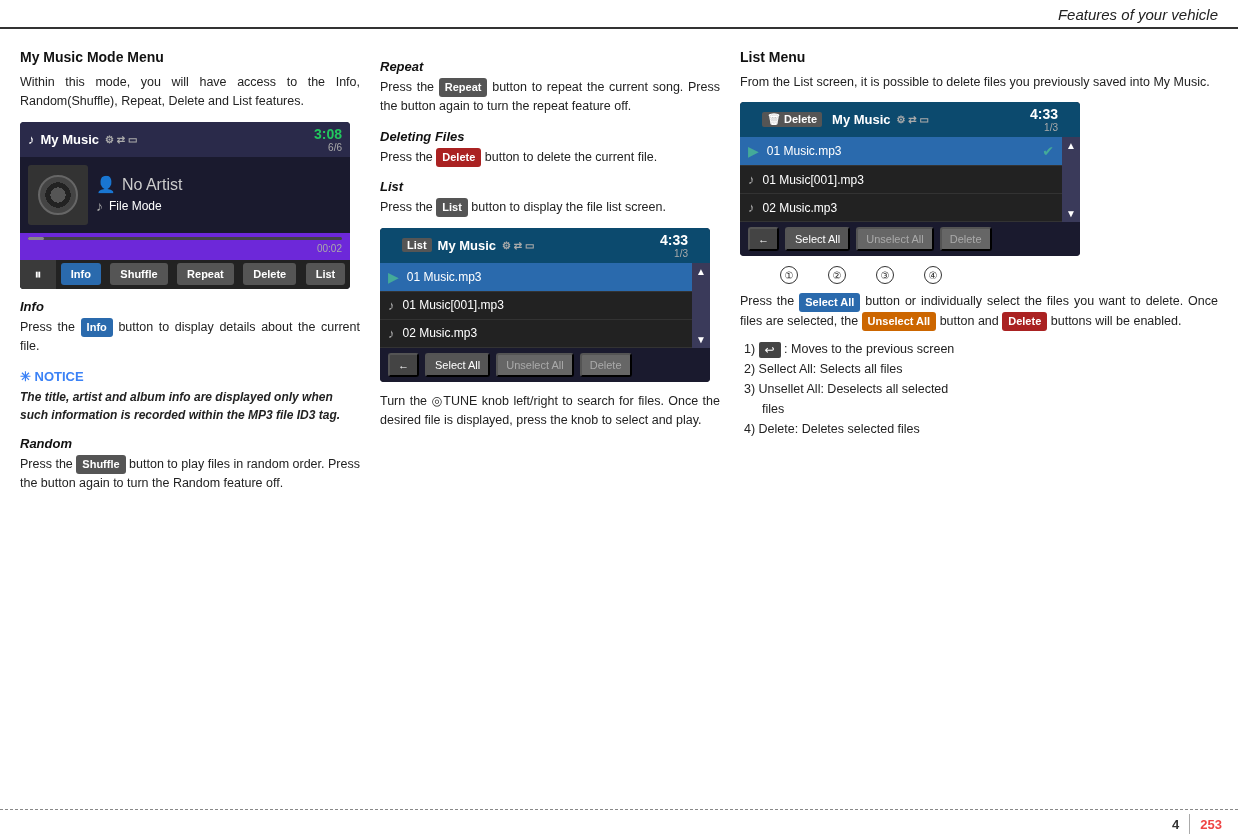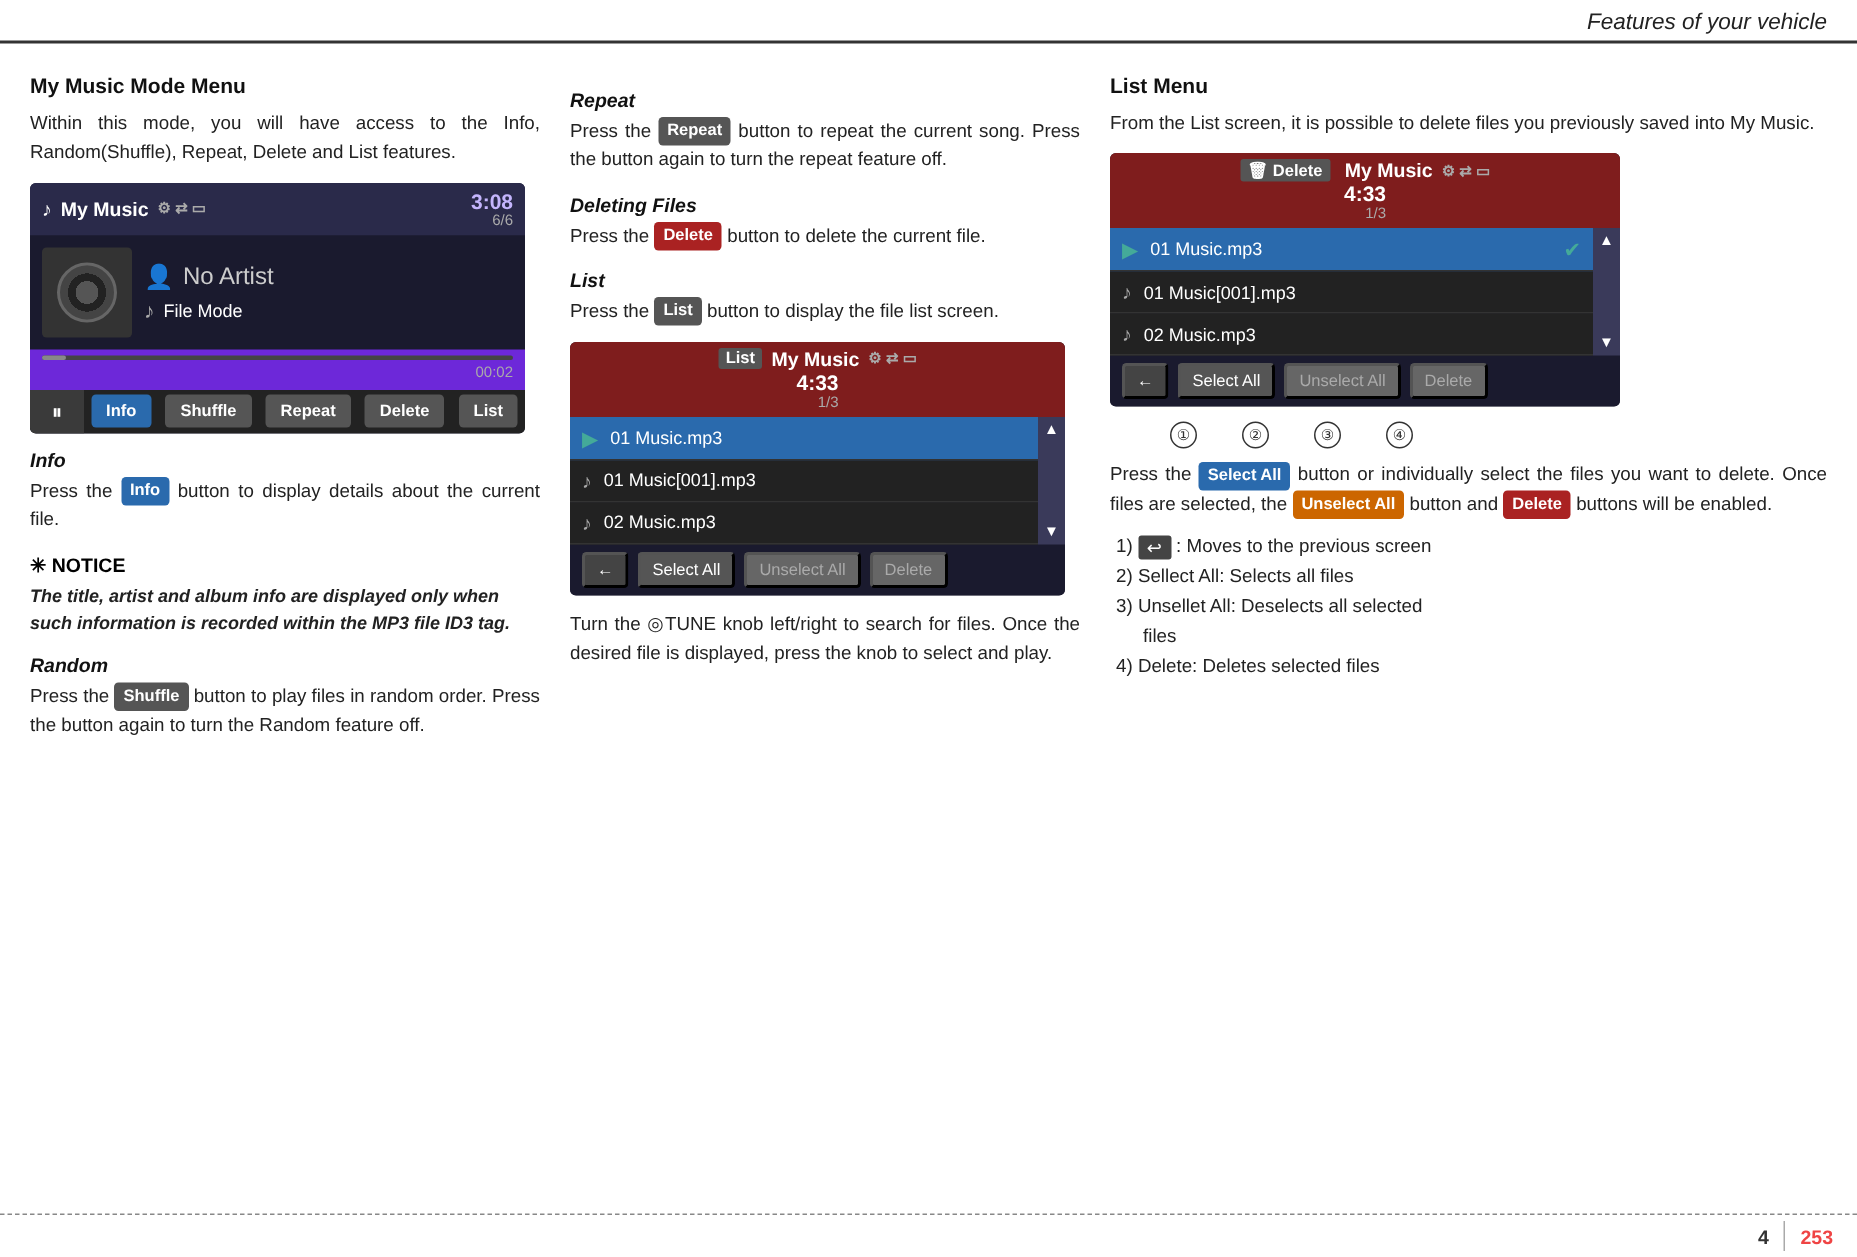--- a/index.html
+++ b/index.html
@@ -100,21 +100,21 @@
     .player-header-icons {
       display: flex;
       align-items: center;
       gap: 4px;
       color: #aaa;
       font-size: 10px;
     }
     .player-time {
       font-size: 14px;
       font-weight: bold;
-      color: #c4b5fd;
+      color: #22c55e;
     }
     .player-track-count {
       font-size: 10px;
       color: #aaa;
     }
     .player-body {
       display: flex;
       padding: 8px;
       gap: 8px;
       background: #1a1a2e;
@@ -219,48 +219,47 @@
       background: #aa2222;
     }
 
     
     .notice-box {
       margin: 12px 0;
     }
     .notice-title {
       font-size: 13px;
       font-weight: bold;
-      color: #000000;
+      color: #3b82f6;
       margin-bottom: 4px;
     }
     .notice-text {
       font-size: 12px;
       font-weight: bold;
       font-style: italic;
       color: #222;
       line-height: 1.5;
     }
 
     
     .list-ui {
       background: #1a1a2e;
       border-radius: 4px;
       overflow: hidden;
       margin: 10px 0;
       width: 330px;
     }
     .list-header {
-      background: #7f1d1d;
+      background: #0c4a6e;
       display: flex;
       justify-content: space-between;
       align-items: center;
       padding: 4px 22px;
       color: #fff;
       font-size: 12px;
-      flex-direction: column;
     }
     .list-header-left {
       display: flex;
       align-items: center;
       gap: 6px;
       font-weight: bold;
       font-size: 13px;
     }
     .list-item-row {
       display: flex;

